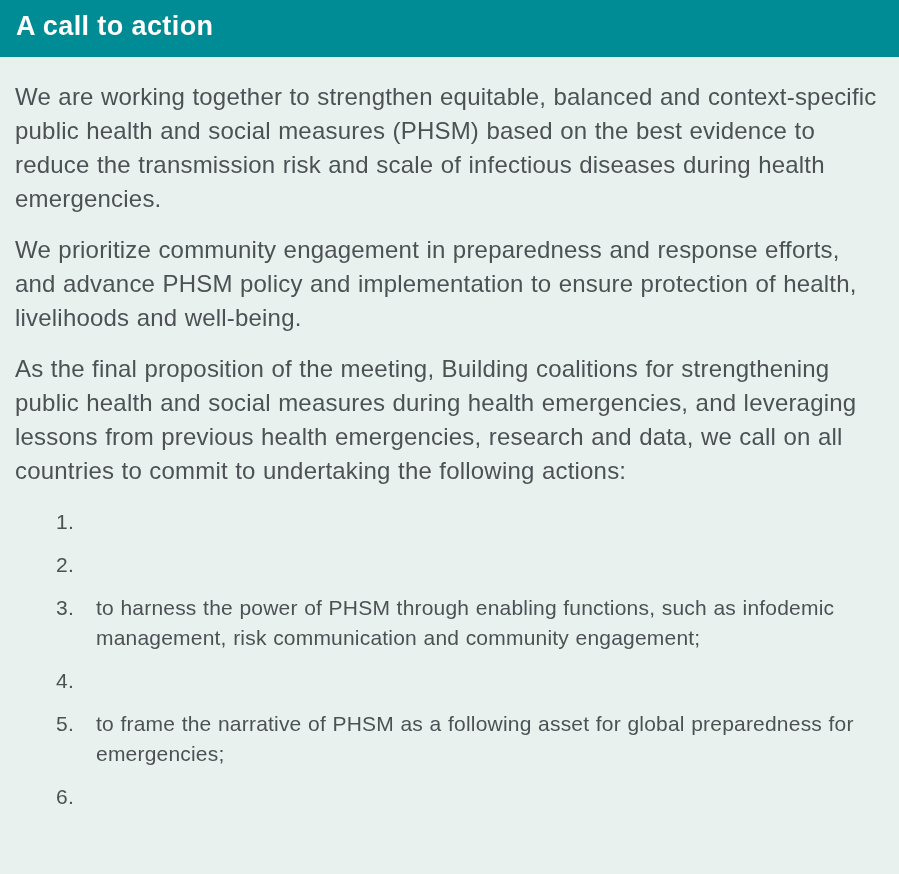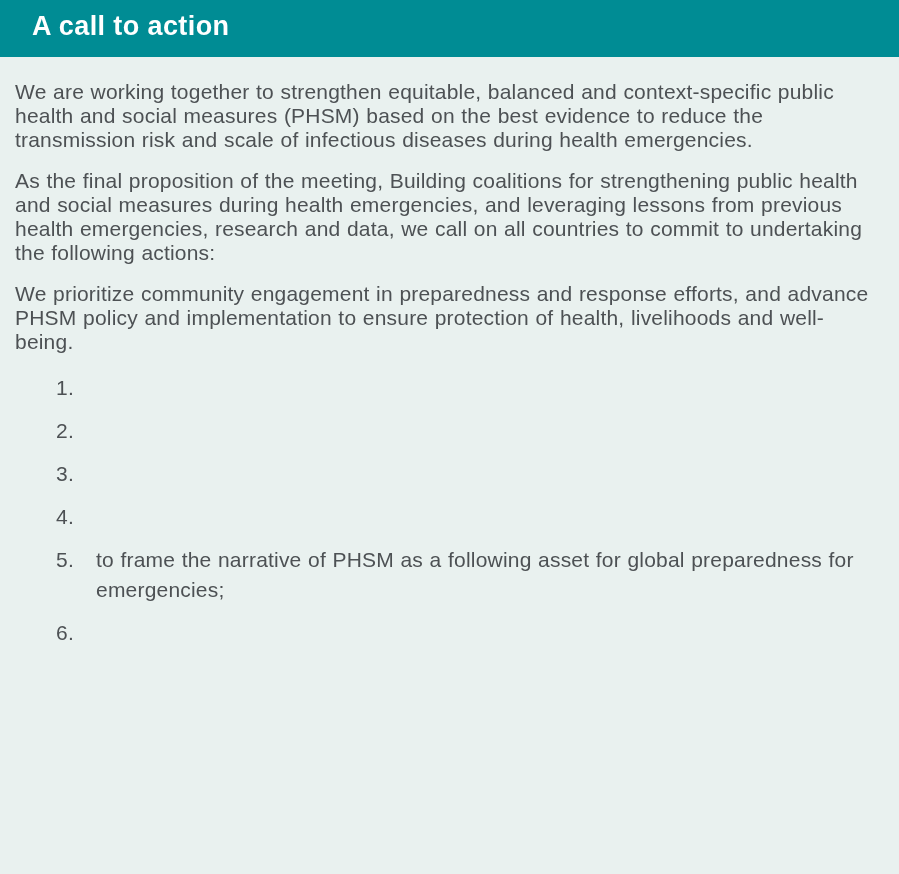--- a/index.html
+++ b/index.html
@@ -13,34 +13,34 @@
     font-family: "Liberation Sans", sans-serif;
   }
   .header-bar {
     height: 57px;
     background: var(--accent, #008C94);
     display: flex;
     align-items: center;
     padding: 0 16px 5px 16px;
   }
   .page-title {
-    margin: 16px;
+    margin: 0;
     font-size: 27px;
     font-weight: 700;
     letter-spacing: 0.4px;
     color: var(--title-color, #FFFFFF);
   }
   .content {
     padding: 23px 18px 0 15px;
   }
   .para {
     margin: 0 0 17px 0;
     max-width: 866px;
-    font-size: 21px;
-    line-height: 24px;
+    font-size: 24px;
+    line-height: 34px;
     letter-spacing: 0.2px;
     word-spacing: 0.5px;
   }
   .actions-list {
     list-style: none;
     margin: 19px 0 0 0;
     padding: 0;
   }
   .action-item {
     display: flex;
@@ -63,32 +63,33 @@
 
 <div>
 
   <header class="header-bar">
     <h1 class="page-title">A call to action</h1>
   </header>
 
   <main class="content">
 
     <p class="para">We are working together to strengthen equitable, balanced and context-specific public health and social measures (PHSM) based on the best evidence to reduce the transmission risk and scale of infectious diseases during health emergencies.</p>
+    <p class="para">We prioritize community engagement in preparedness and response efforts, and advance PHSM policy and implementation to ensure protection of health, livelihoods and well-being.</p>
     <p class="para">As the final proposition of the meeting, Building coalitions for strengthening public health and social measures during health emergencies, and leveraging lessons from previous health emergencies, research and data, we call on all countries to commit to undertaking the following actions:</p>
-    <p class="para">We prioritize community engagement in preparedness and response efforts, and advance PHSM policy and implementation to ensure protection of health, livelihoods and well-being.</p>
 
     <ol class="actions-list">
       <li class="action-item">
         <span class="action-number">1.</span>
       </li>
       <li class="action-item">
         <span class="action-number">2.</span>
       </li>
       <li class="action-item">
         <span class="action-number">3.</span>
+        <span class="action-text">to harness the power of PHSM through enabling functions, such as infodemic management, risk communication and community engagement;</span>
       </li>
       <li class="action-item">
         <span class="action-number">4.</span>
       </li>
       <li class="action-item">
         <span class="action-number">5.</span>
         <span class="action-text">to frame the narrative of PHSM as a following asset for global preparedness for emergencies;</span>
       </li>
       <li class="action-item">
         <span class="action-number">6.</span>

